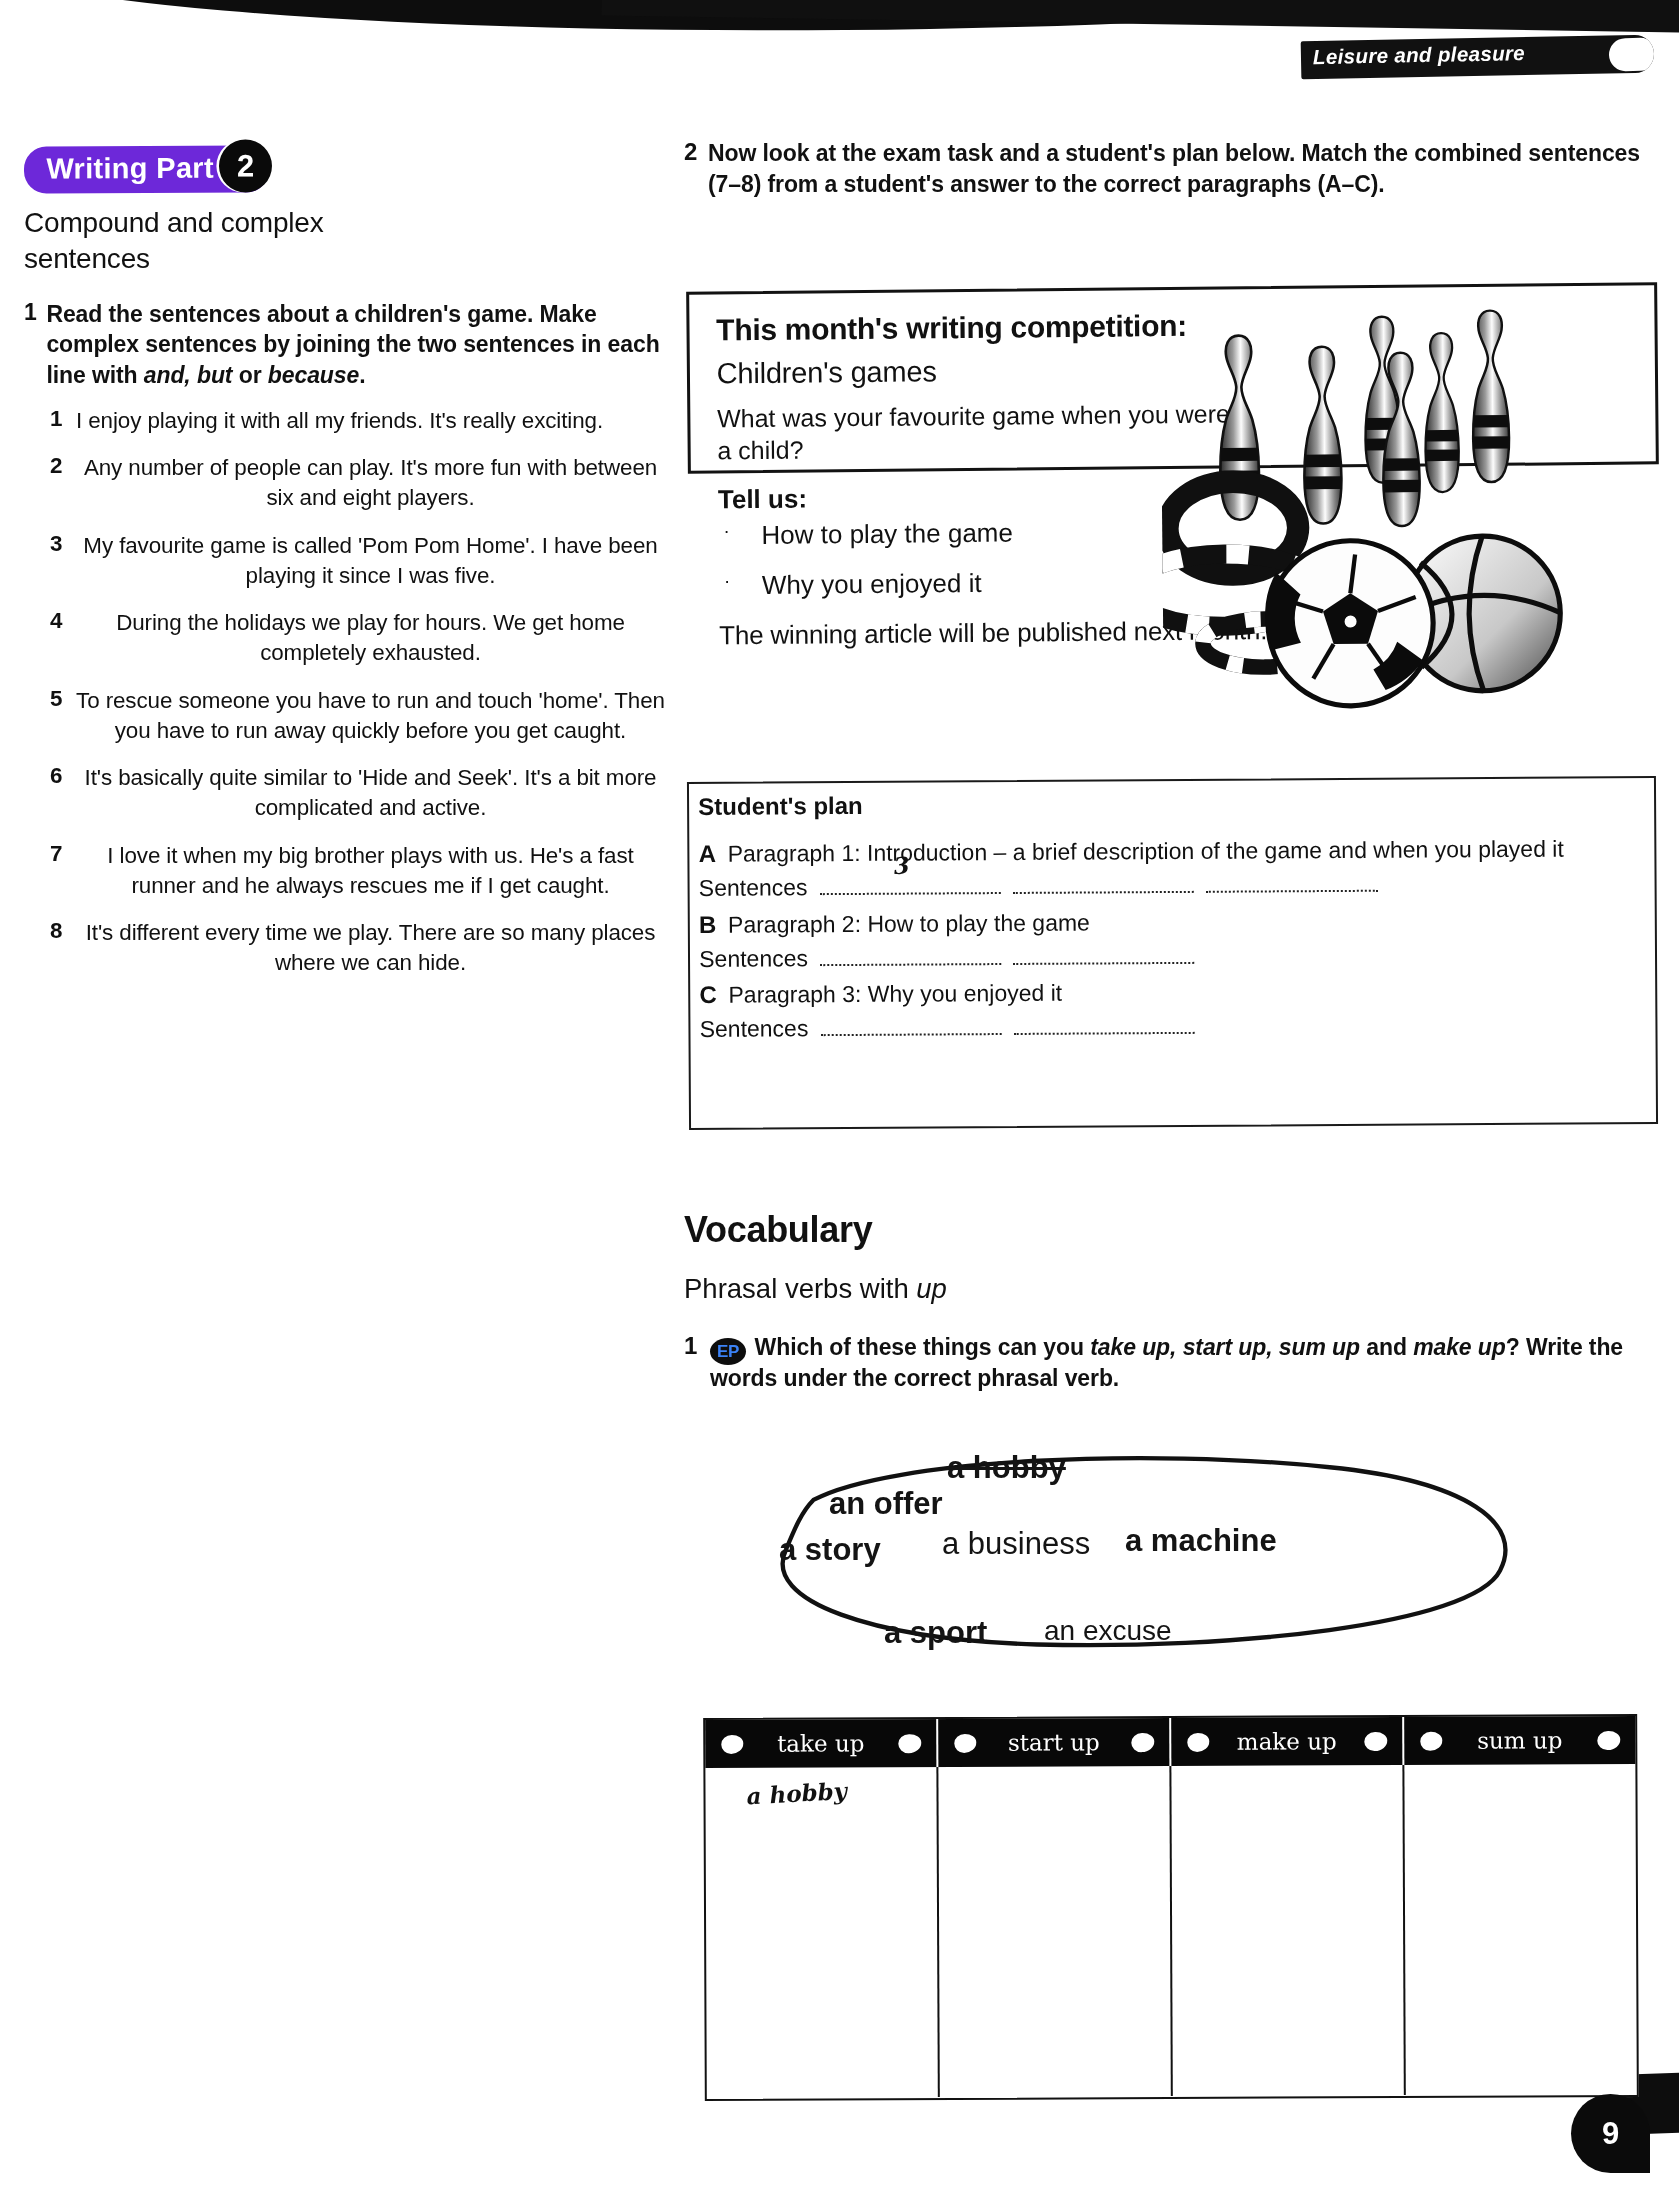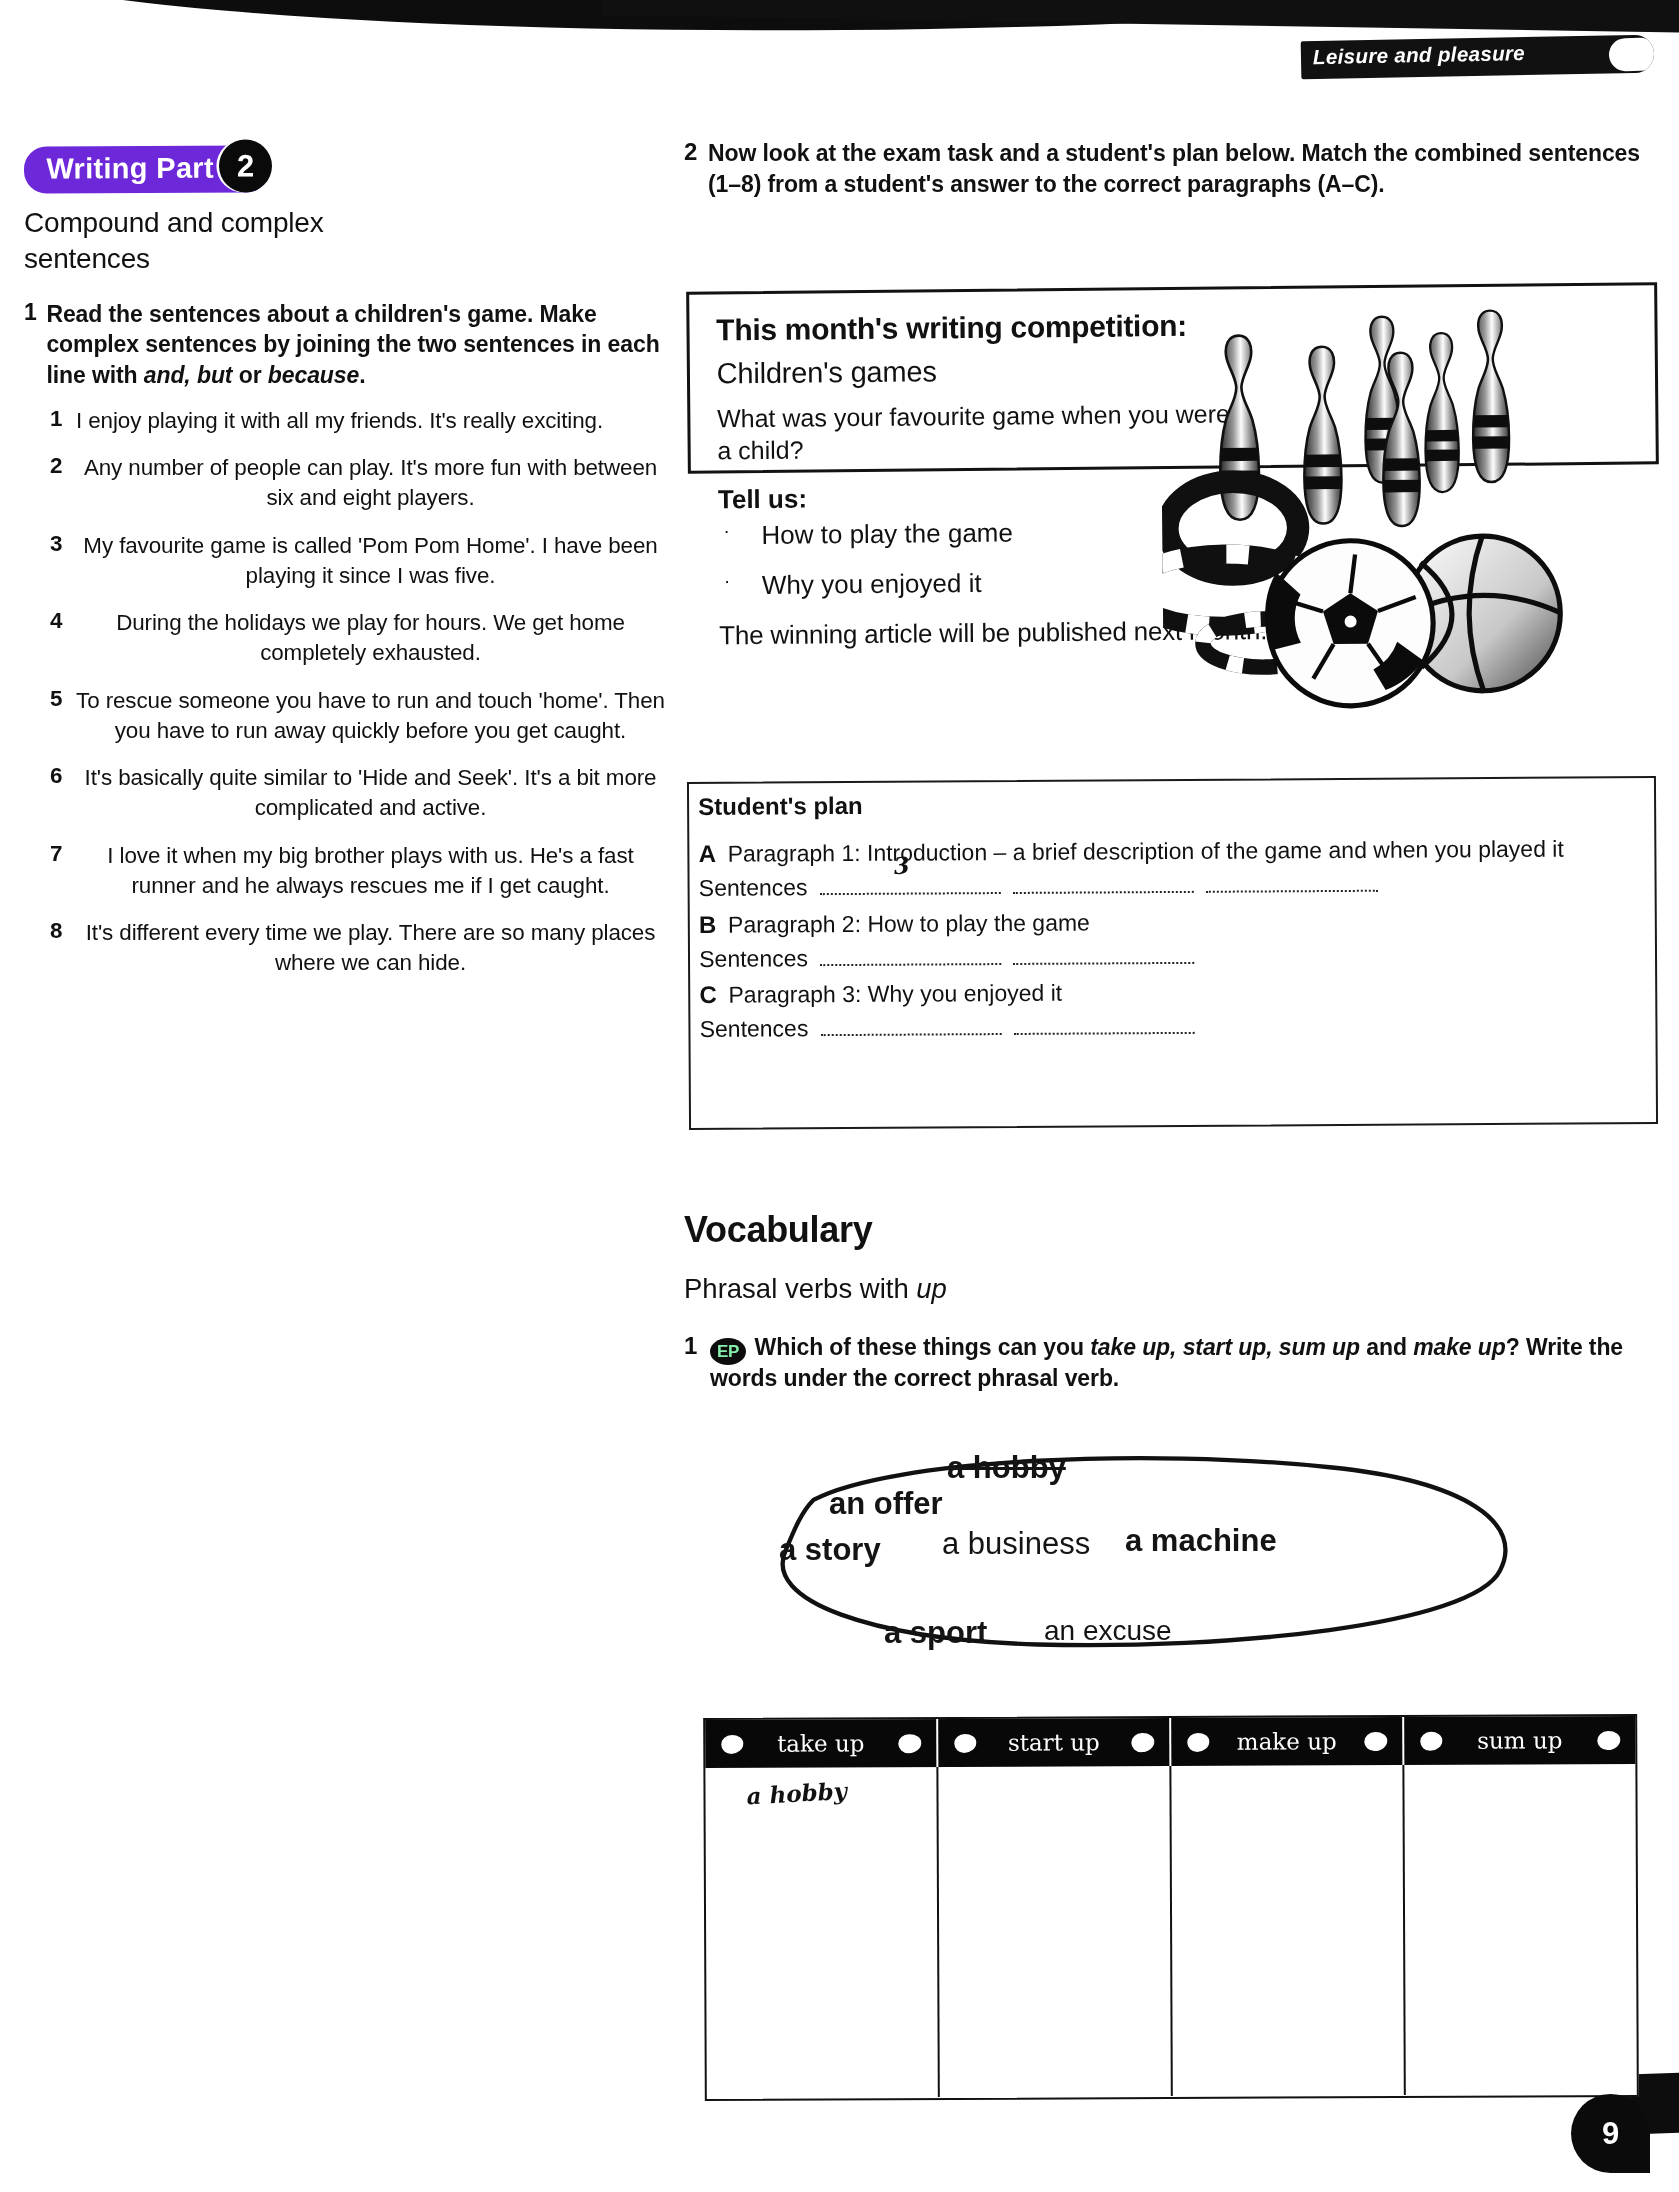--- a/index.html
+++ b/index.html
@@ -319,21 +319,21 @@
   .vocab-ex {
     position: absolute;
     left: 684px; top: 1332px;
     width: 955px;
     display: flex;
   }
   .vocab-ex .ex-num { font-size: 24px; font-weight: bold; width: 26px; flex: 0 0 26px; }
   .ep-badge {
     display: inline-block;
     background: #0d0d0d;
-    color: #86efac;
+    color: #3b82f6;
     border-radius: 50%;
     width: 36px; height: 27px;
     line-height: 27px;
     text-align: center;
     font-size: 17px;
     font-weight: bold;
     letter-spacing: -0.4px;
     margin-right: 8.6px;
     position: relative;
     top: 1.7px;
@@ -494,21 +494,21 @@
       <div class="subitem">
         <div class="subitem-num">8</div>
         <div class="subitem-text">It's different every time we play. There are so many places where we can hide.</div>
       </div>
     </div>
   </div>
 
   <div class="col-right">
     <div class="ex2">
       <div class="ex-num">2</div>
-      <div class="ex-body">Now look at the exam task and a student's plan below. Match the combined sentences (1–8) from a student's answer to the correct paragraphs (A–C).</div>
+      <div class="ex-body">Now look at the exam task and a student's plan below. Match the combined sentences (7–8) from a student's answer to the correct paragraphs (A–C).</div>
     </div>
   </div>
 
   <div class="comp-box-shadow"></div>
   <div class="comp-box"></div>
   <div class="comp-inner">
     <div class="comp-title">This month's writing competition:</div>
     <div class="comp-sub">Children's games</div>
     <div class="comp-q">What was your favourite game when you were a child?</div>
     <div class="comp-tell">Tell us:</div>

